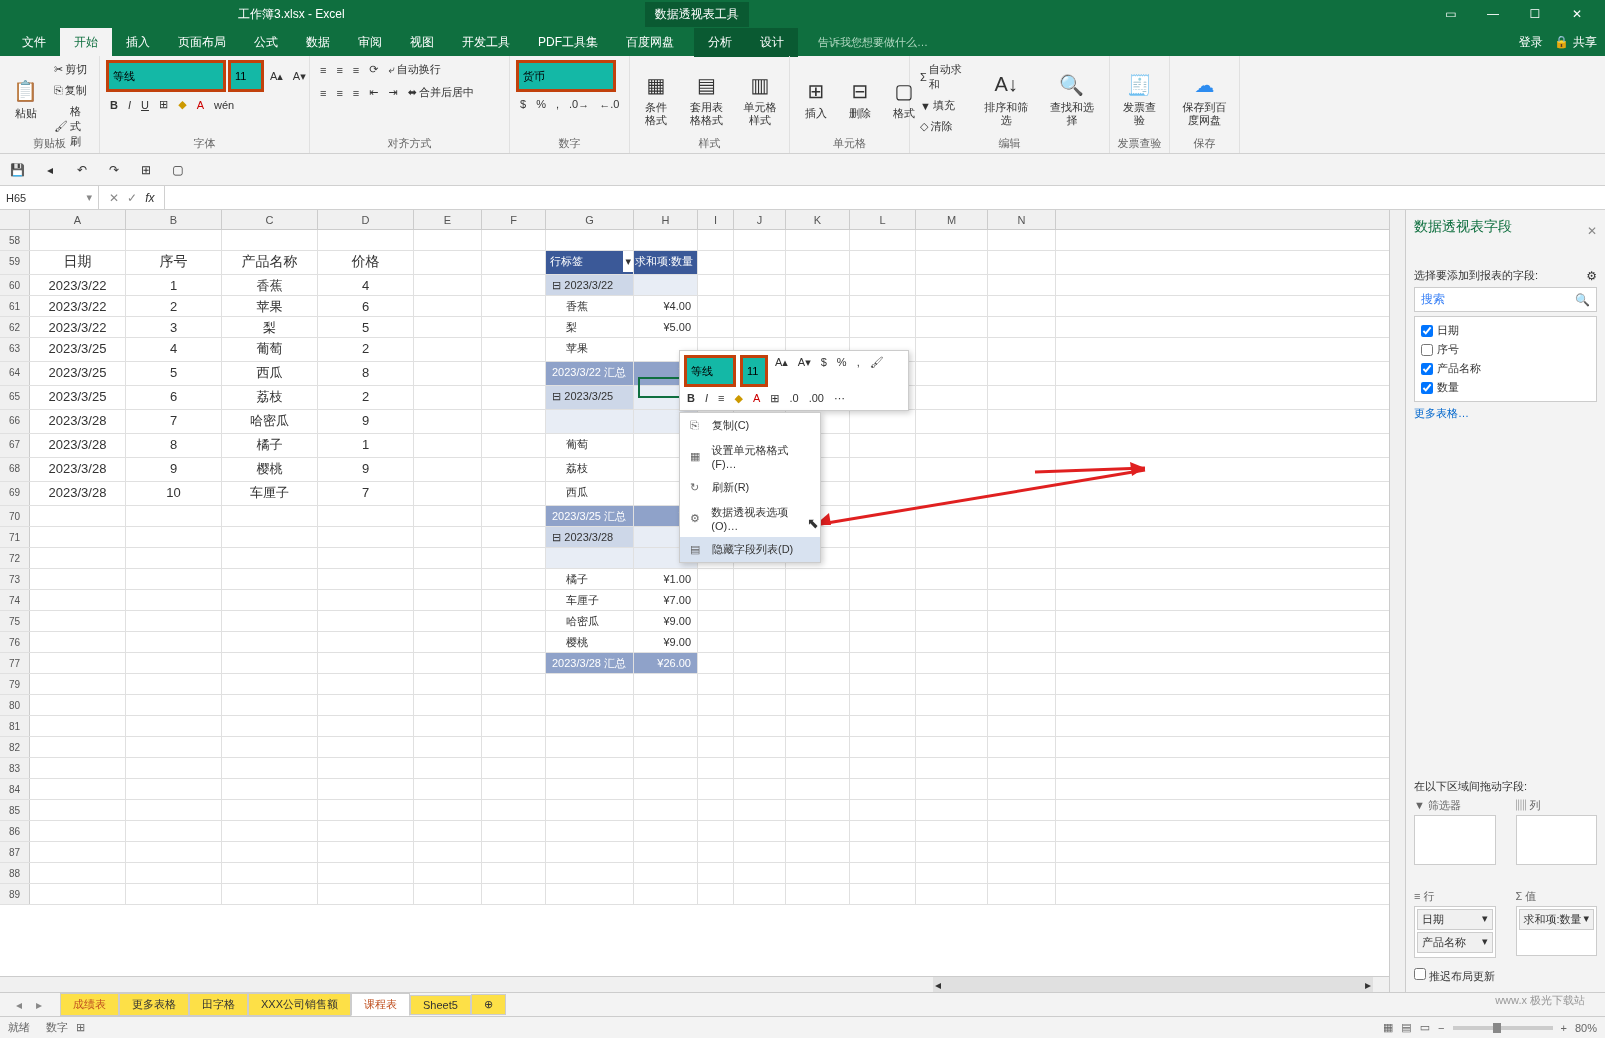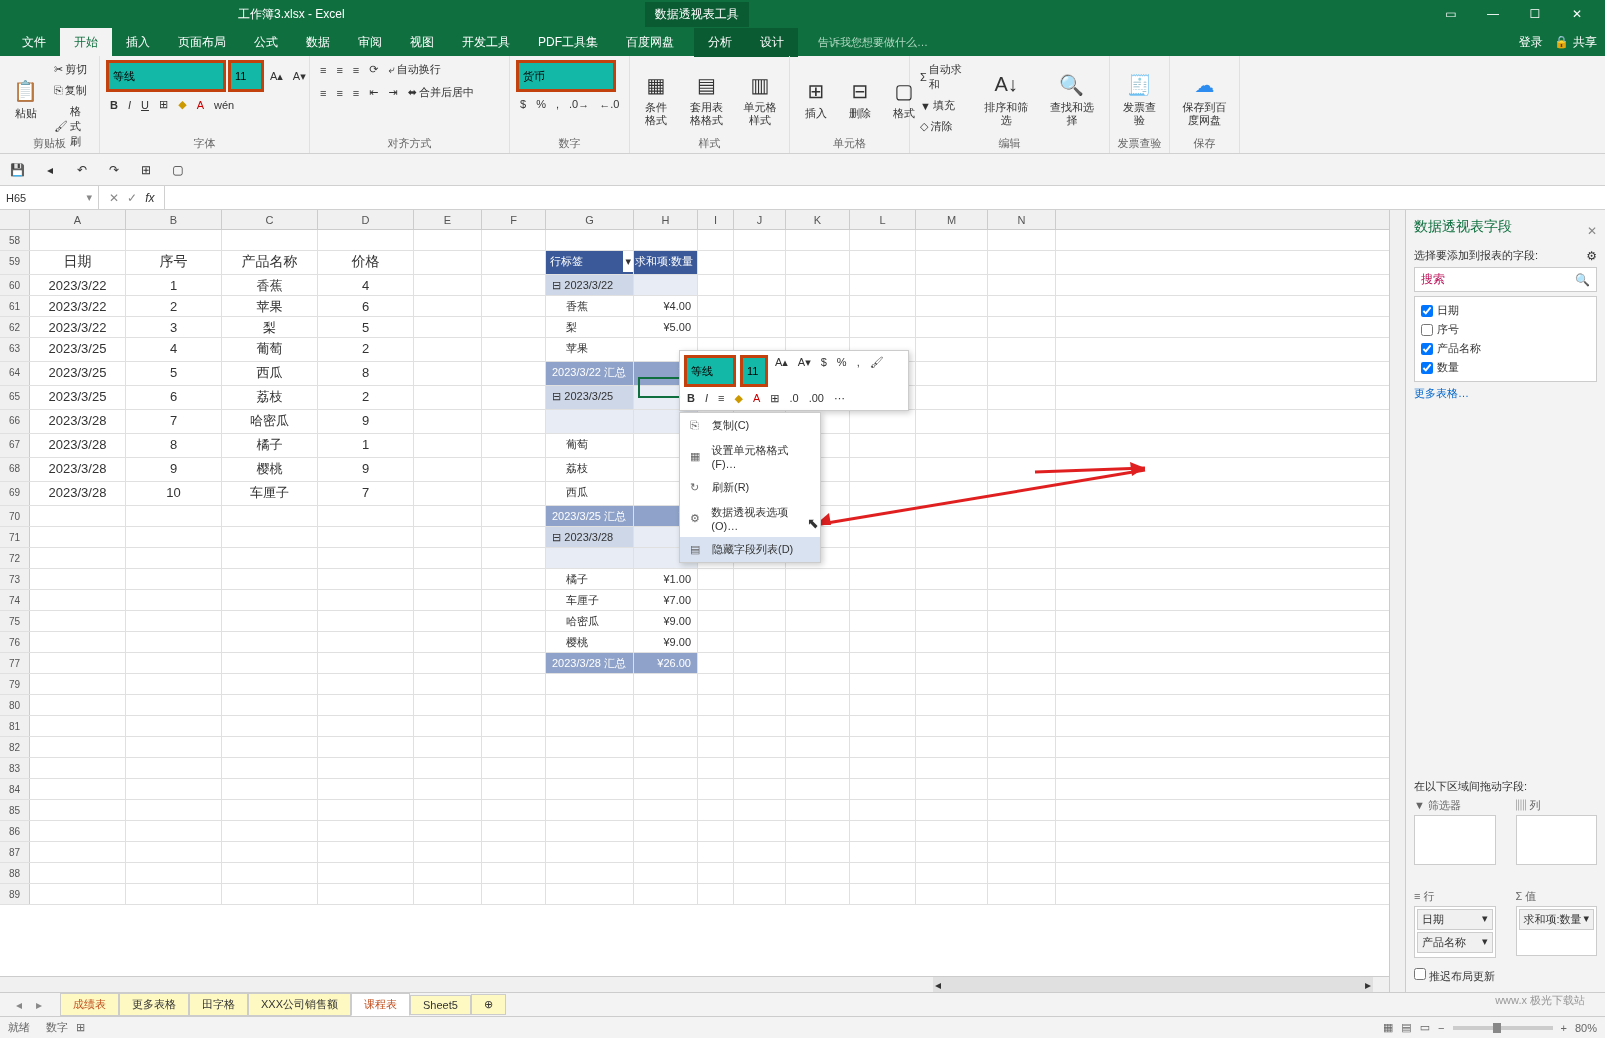--- a/index.html
+++ b/index.html
@@ -54,21 +54,21 @@
 .field-pane{width:200px;background:#f3f3f3;border-left:1px solid #ccc;padding:8px;display:flex;flex-direction:column}
 .field-pane h3{font-size:14px;color:#0f6f3f;font-weight:normal;margin-bottom:8px}
 .field-search{border:1px solid #ccc;background:#fff;padding:3px 6px;margin:4px 0;display:flex;align-items:center}
 .field-list{background:#fff;border:1px solid #ccc;padding:4px}
 .field-item{padding:2px;font-size:11px;display:flex;align-items:center;gap:4px}
 .field-areas{margin-top:auto}
 .area-box{background:#fff;border:1px solid #ccc;min-height:50px;margin-bottom:4px;padding:2px}
 .area-label{font-size:11px;color:#666;margin-bottom:2px}
 .area-item{background:#f0f0f0;border:1px solid #ccc;padding:2px 4px;font-size:11px;display:flex;justify-content:space-between;margin-bottom:2px}
 .sheet-tabs{height:24px;background:#f3f3f3;border-top:1px solid #ccc;display:flex;align-items:center;padding-left:60px}
-.sheet-tab{padding:3px 12px;border:1px solid #ccc;font-size:11px;cursor:pointer;background:#fef9c3}
+.sheet-tab{padding:3px 12px;border:1px solid #ccc;font-size:11px;cursor:pointer;background:#fde047}
 .sheet-tab.active{background:#fff;border-bottom-color:#fff;color:#0f6f3f}
 .sheet-tab.colored{color:#c05020}
 .status-bar{height:22px;background:#f3f3f3;border-top:1px solid #ccc;display:flex;align-items:center;padding:0 8px;font-size:11px;color:#666}
 .status-bar .right{margin-left:auto;display:flex;align-items:center;gap:8px}
 .zoom-slider{width:100px;height:4px;background:#ccc;position:relative}
 .context-menu{position:absolute;left:679px;top:412px;background:#fff;border:1px solid #ccc;box-shadow:2px 2px 6px rgba(0,0,0,.2);z-index:100;width:142px}
 .ctx-item{padding:5px 10px;font-size:11px;cursor:pointer;display:flex;align-items:center;gap:8px}
 .ctx-item:hover,.ctx-item.hov{background:#d8e2f0}
 .mini-toolbar{position:absolute;left:679px;top:350px;background:#fff;border:1px solid #ccc;box-shadow:2px 2px 6px rgba(0,0,0,.2);z-index:100;padding:4px;display:flex;gap:4px;flex-wrap:wrap;width:230px}
 .mt-btn{padding:1px 3px;font-size:11px;cursor:pointer}
@@ -847,26 +847,26 @@
           <span style="margin-right:2px">▸</span>
         </div>
     </div>
   </div>
   <div class="vscroll"></div>
   <div class="field-pane">
     <div style="display:flex;justify-content:space-between;align-items:center">
       <h3>数据透视表字段</h3>
       <span style="color:#888">✕</span>
     </div>
-    <div style="display:flex;justify-content:space-between;align-items:center;margin-top:4px">
+    <div style="display:flex;justify-content:space-between;align-items:center;margin-top:24px">
       <span style="font-size:11px">选择要添加到报表的字段:</span>
       <span>⚙</span>
     </div>
     <div class="field-search">
-        <span style="color:#be185d">搜索</span>
+        <span style="color:#3b82f6">搜索</span>
         <span style="margin-left:auto">🔍</span>
       </div>
     <div class="field-list" id="flist">
         <div class="field-item"><input type="checkbox" checked="" style=""> 日期</div>
         <div class="field-item"><input type="checkbox" style=""> 序号</div>
         <div class="field-item"><input type="checkbox" checked="" style=""> 产品名称</div>
         <div class="field-item"><input type="checkbox" checked="" style=""> 数量</div>
       </div>
     <div style="font-size:11px;color:#06c;margin-top:4px;cursor:pointer">更多表格…</div>
     <div class="field-areas">

